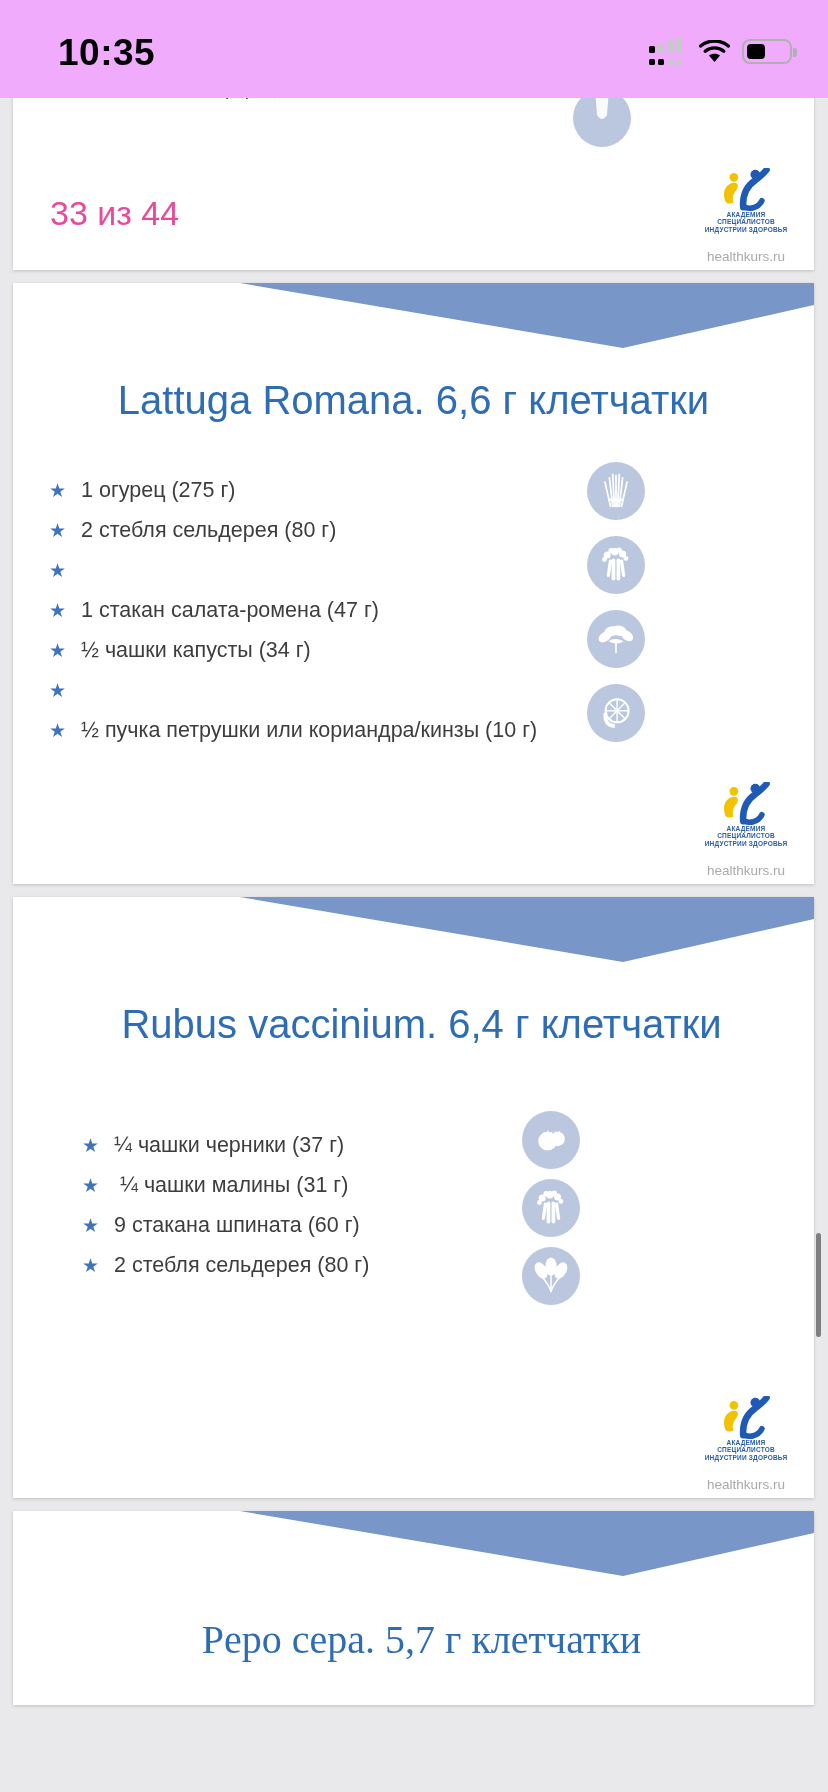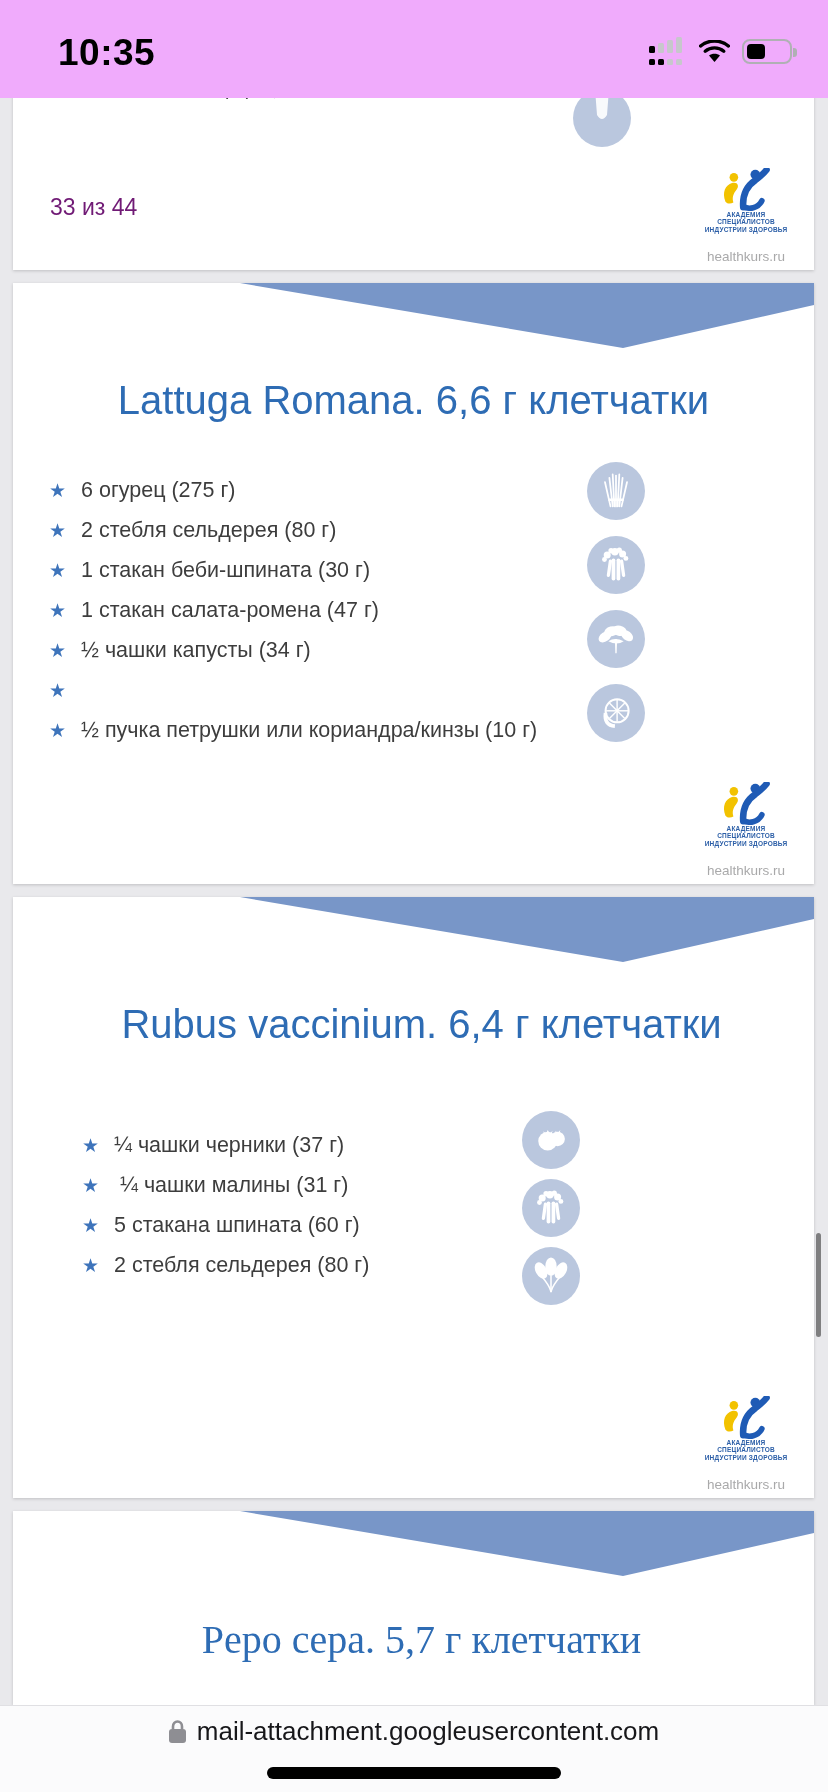--- a/index.html
+++ b/index.html
@@ -34,21 +34,21 @@
   .brand{position:absolute;right:20px;bottom:6px;width:96px;text-align:center;}
   .brand .fig{display:block;margin:0 auto;}
   .brand .cap1,.brand .cap2{font-size:6.5px;font-weight:bold;color:#2b5ea7;line-height:7.5px;letter-spacing:.2px;}
   .brand .site{font-size:13.5px;color:#a9a9aa;margin-top:16px;}
 
   
   .remnants{position:absolute;left:110px;top:2px;width:180px;height:13px;}
   .remnants i{position:absolute;background:#2a2a2a;display:block;}
   .partial-circle{position:absolute;left:560px;top:5px;width:58px;height:58px;border-radius:50%;background:#bac7de;
                   display:flex;align-items:flex-start;justify-content:center;}
-  .counter{position:absolute;left:37px;top:110px;font-size:23px;color:#701a75;}
+  .counter{position:absolute;left:37px;top:110px;font-size:34px;color:#ec4899;}
 
   
   .scrollbar{position:absolute;left:816px;top:1233px;width:5px;height:104px;border-radius:3px;background:rgba(40,40,40,.55);z-index:25;}
 
   
   .urlbar{position:absolute;left:0;top:1705px;width:828px;height:87px;background:#fbfbfc;border-top:1px solid #e0e0e3;z-index:30;}
   .url-row{position:absolute;left:0;top:10px;width:100%;display:flex;align-items:center;justify-content:center;gap:11px;}
   .url-domain{font-size:26px;color:#17171a;}
   .home-indicator{position:absolute;left:267px;top:61px;width:294px;height:12px;border-radius:6px;background:#000;}
 </style>
@@ -200,25 +200,25 @@
       </div>
     </section>
 
     <section class="slide" style="top:283px;height:601px;">
       <svg class="wedge">
           <use href="#g-wedge"></use>
         </svg>
       <h2 class="slide-title" style="top:95px;margin:0;font-weight:400;">Lattuga Romana. 6,6 г клетчатки</h2>
       <ul class="bullets" style="left:34px;top:187px;">
 
-          <li><span class="star">★</span><span>6 огурец (275 г)</span></li>
+          <li><span class="star">★</span><span>1 огурец (275 г)</span></li>
 
           <li><span class="star">★</span><span>2 стебля сельдерея (80 г)</span></li>
 
-          <li><span class="star">★</span><span>1 стакан беби-шпината (30 г)</span></li>
+          <li><span class="star">★</span></li>
 
           <li><span class="star">★</span><span>1 стакан салата-ромена (47 г)</span></li>
 
           <li><span class="star">★</span><span>½ чашки капусты (34 г)</span></li>
 
           <li><span class="star">★</span></li>
 
           <li><span class="star">★</span><span>½ пучка петрушки или кориандра/кинзы (10 г)</span></li>
         </ul>
       <div class="icon-col" style="left:574px;top:179px;gap:16px;">
@@ -257,21 +257,21 @@
       <svg class="wedge">
           <use href="#g-wedge"></use>
         </svg>
       <h2 class="slide-title" style="top:97px;margin:8px;font-weight:400;text-align:center;">Rubus vaccinium. 6,4 г клетчатки</h2>
       <ul class="bullets" style="left:67px;top:228px;">
 
           <li><span class="star">★</span><span>¼ чашки черники (37 г)</span></li>
 
           <li><span class="star">★</span><span> ¼ чашки малины (31 г)</span></li>
 
-          <li><span class="star">★</span><span>5 стакана шпината (60 г)</span></li>
+          <li><span class="star">★</span><span>9 стакана шпината (60 г)</span></li>
 
           <li><span class="star">★</span><span>2 стебля сельдерея (80 г)</span></li>
         </ul>
       <div class="icon-col" style="left:509px;top:214px;gap:10px;">
           <div class="veg-icon">
             <svg class="glyph" viewBox="0 0 40 40">
               <use href="#g-berries"></use>
             </svg>
           </div>
           <div class="veg-icon">
@@ -299,24 +299,14 @@
       <svg class="wedge">
           <use href="#g-wedge"></use>
         </svg>
       <h2 class="slide-title" style="top:97px;margin:8px;font-weight:400;font-family:Liberation Serif, serif;">Pepo cepa. 5,7 г клетчатки</h2>
     </section>
 
   </div>
 
   <div class="scrollbar"></div>
 
-  <div class="urlbar">
-    <div class="url-row">
-      <svg width="17" height="23" viewBox="0 0 17 23">
-        <rect x="0" y="9" width="17" height="14" rx="3" fill="#8e8e93"></rect>
-        <path d="M4 9 V6.5 C4 3.5 6 1.5 8.5 1.5 C11 1.5 13 3.5 13 6.5 V9" stroke="#8e8e93" stroke-width="2.6" fill="none"></path>
-      </svg>
-      <span class="url-domain">mail-attachment.googleusercontent.com</span>
-    </div>
-    <div class="home-indicator"></div>
-  </div>
 
 </div>
 
 </body></html>

